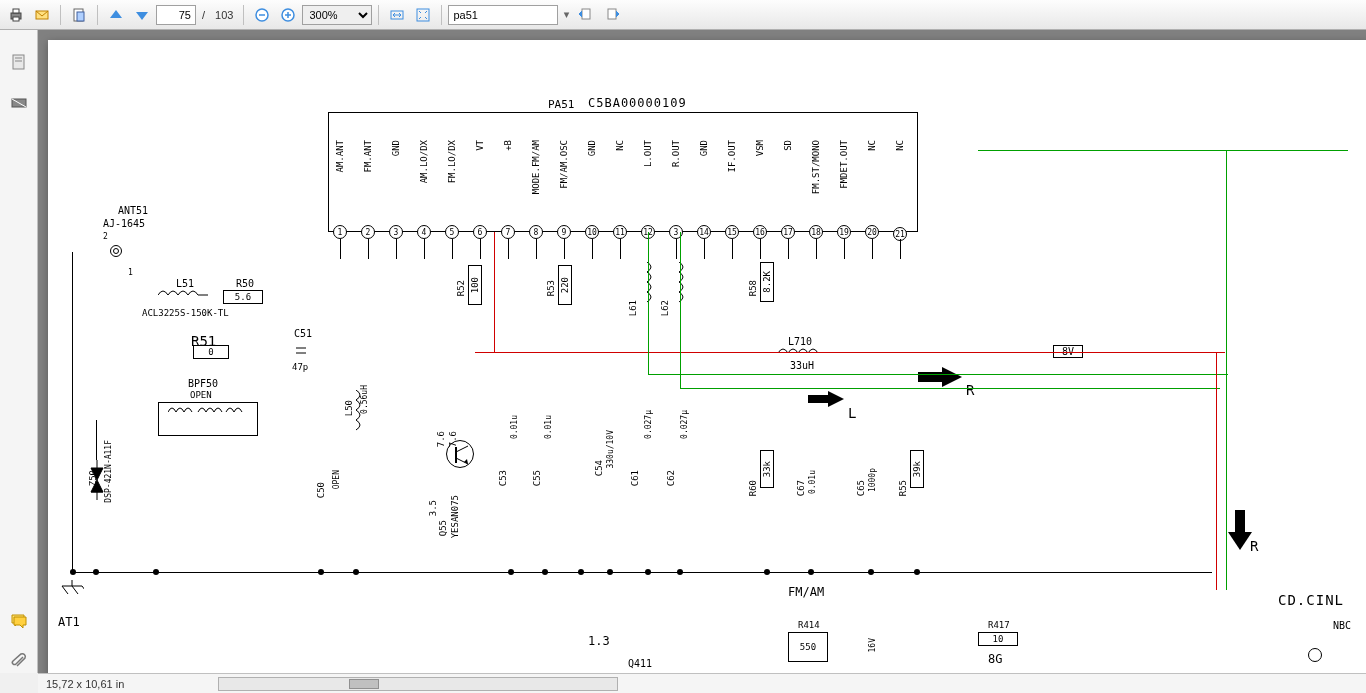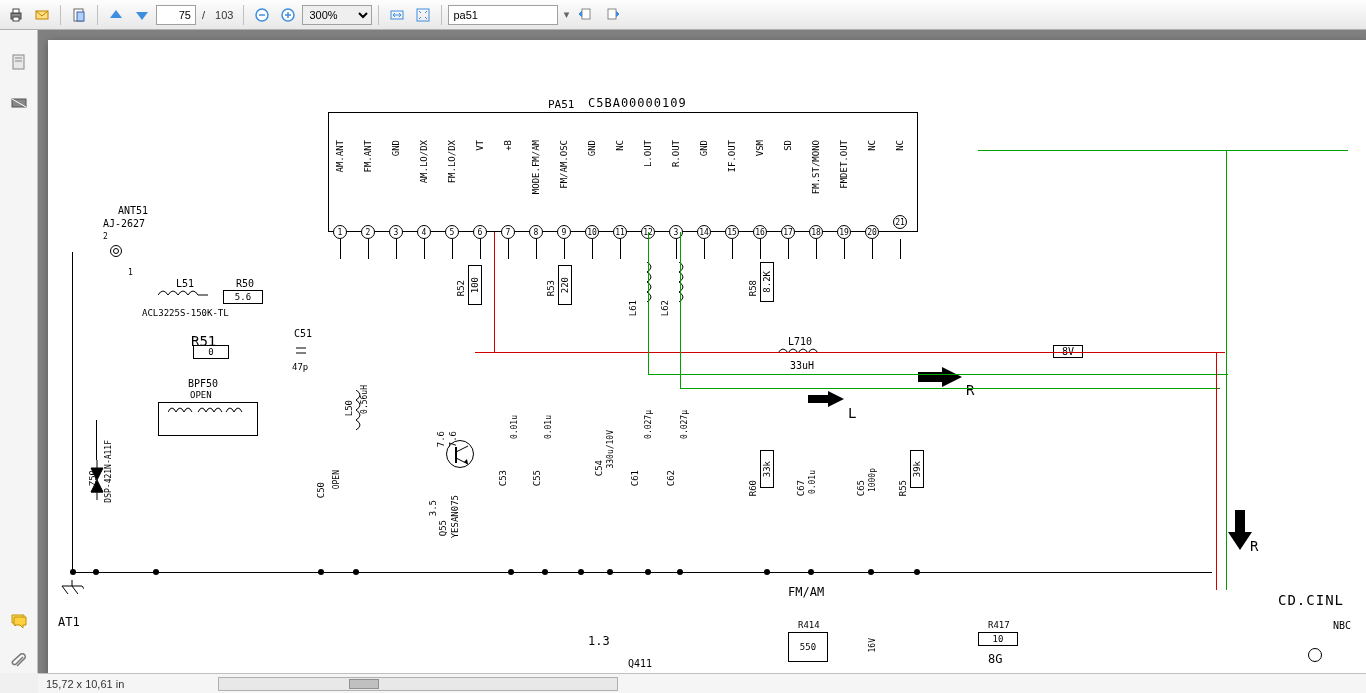--- a/index.html
+++ b/index.html
@@ -218,27 +218,27 @@
           <div class="wire wire-v" style="left: 740px; top: 199px; height: 20px;"></div>
           <div class="pin" style="left: 761px; top: 185px;">18</div>
           <div class="vtext" style="left: 763px; top: 100px; font-size: 9px;">FM.ST/MONO</div>
           <div class="wire wire-v" style="left: 768px; top: 199px; height: 20px;"></div>
           <div class="pin" style="left: 789px; top: 185px;">19</div>
           <div class="vtext" style="left: 791px; top: 100px; font-size: 9px;">FMDET.OUT</div>
           <div class="wire wire-v" style="left: 796px; top: 199px; height: 20px;"></div>
           <div class="pin" style="left: 817px; top: 185px;">20</div>
           <div class="vtext" style="left: 819px; top: 100px; font-size: 9px;">NC</div>
           <div class="wire wire-v" style="left: 824px; top: 199px; height: 20px;"></div>
-          <div class="pin" style="left: 845px; top: 175px;">21</div>
+          <div class="pin" style="left: 845px; top: 187px;">21</div>
           <div class="vtext" style="left: 847px; top: 100px; font-size: 9px;">NC</div>
           <div class="wire wire-v" style="left: 852px; top: 199px; height: 20px;"></div>
         </div>
 
       <div class="htext" style="left:70px;top:165px;font-size:10px">ANT51</div>
-      <div class="htext" style="left:55px;top:178px;font-size:10px">AJ-2627</div>
+      <div class="htext" style="left:55px;top:178px;font-size:10px">AJ-1645</div>
       <div style="position:absolute;left:62px;top:205px;width:12px;height:12px;border:1px solid #000;border-radius:50%"></div>
       <div style="position:absolute;left:65px;top:208px;width:6px;height:6px;border:1px solid #000;border-radius:50%"></div>
       <div class="htext" style="left:55px;top:192px;font-size:8px">2</div>
       <div class="htext" style="left:80px;top:228px;font-size:8px">1</div>
 
       <div class="htext" style="left:128px;top:238px;font-size:10px">L51</div>
       <div style="position:absolute;left:110px;top:250px"><svg width="50" height="10">
             <path d="M0 5 q5 -8 10 0 q5 -8 10 0 q5 -8 10 0 q5 -8 10 0 L50 5" fill="none" stroke="#000"></path>
           </svg></div>
       <div class="htext" style="left:94px;top:268px;font-size:9px">ACL3225S-150K-TL</div>

